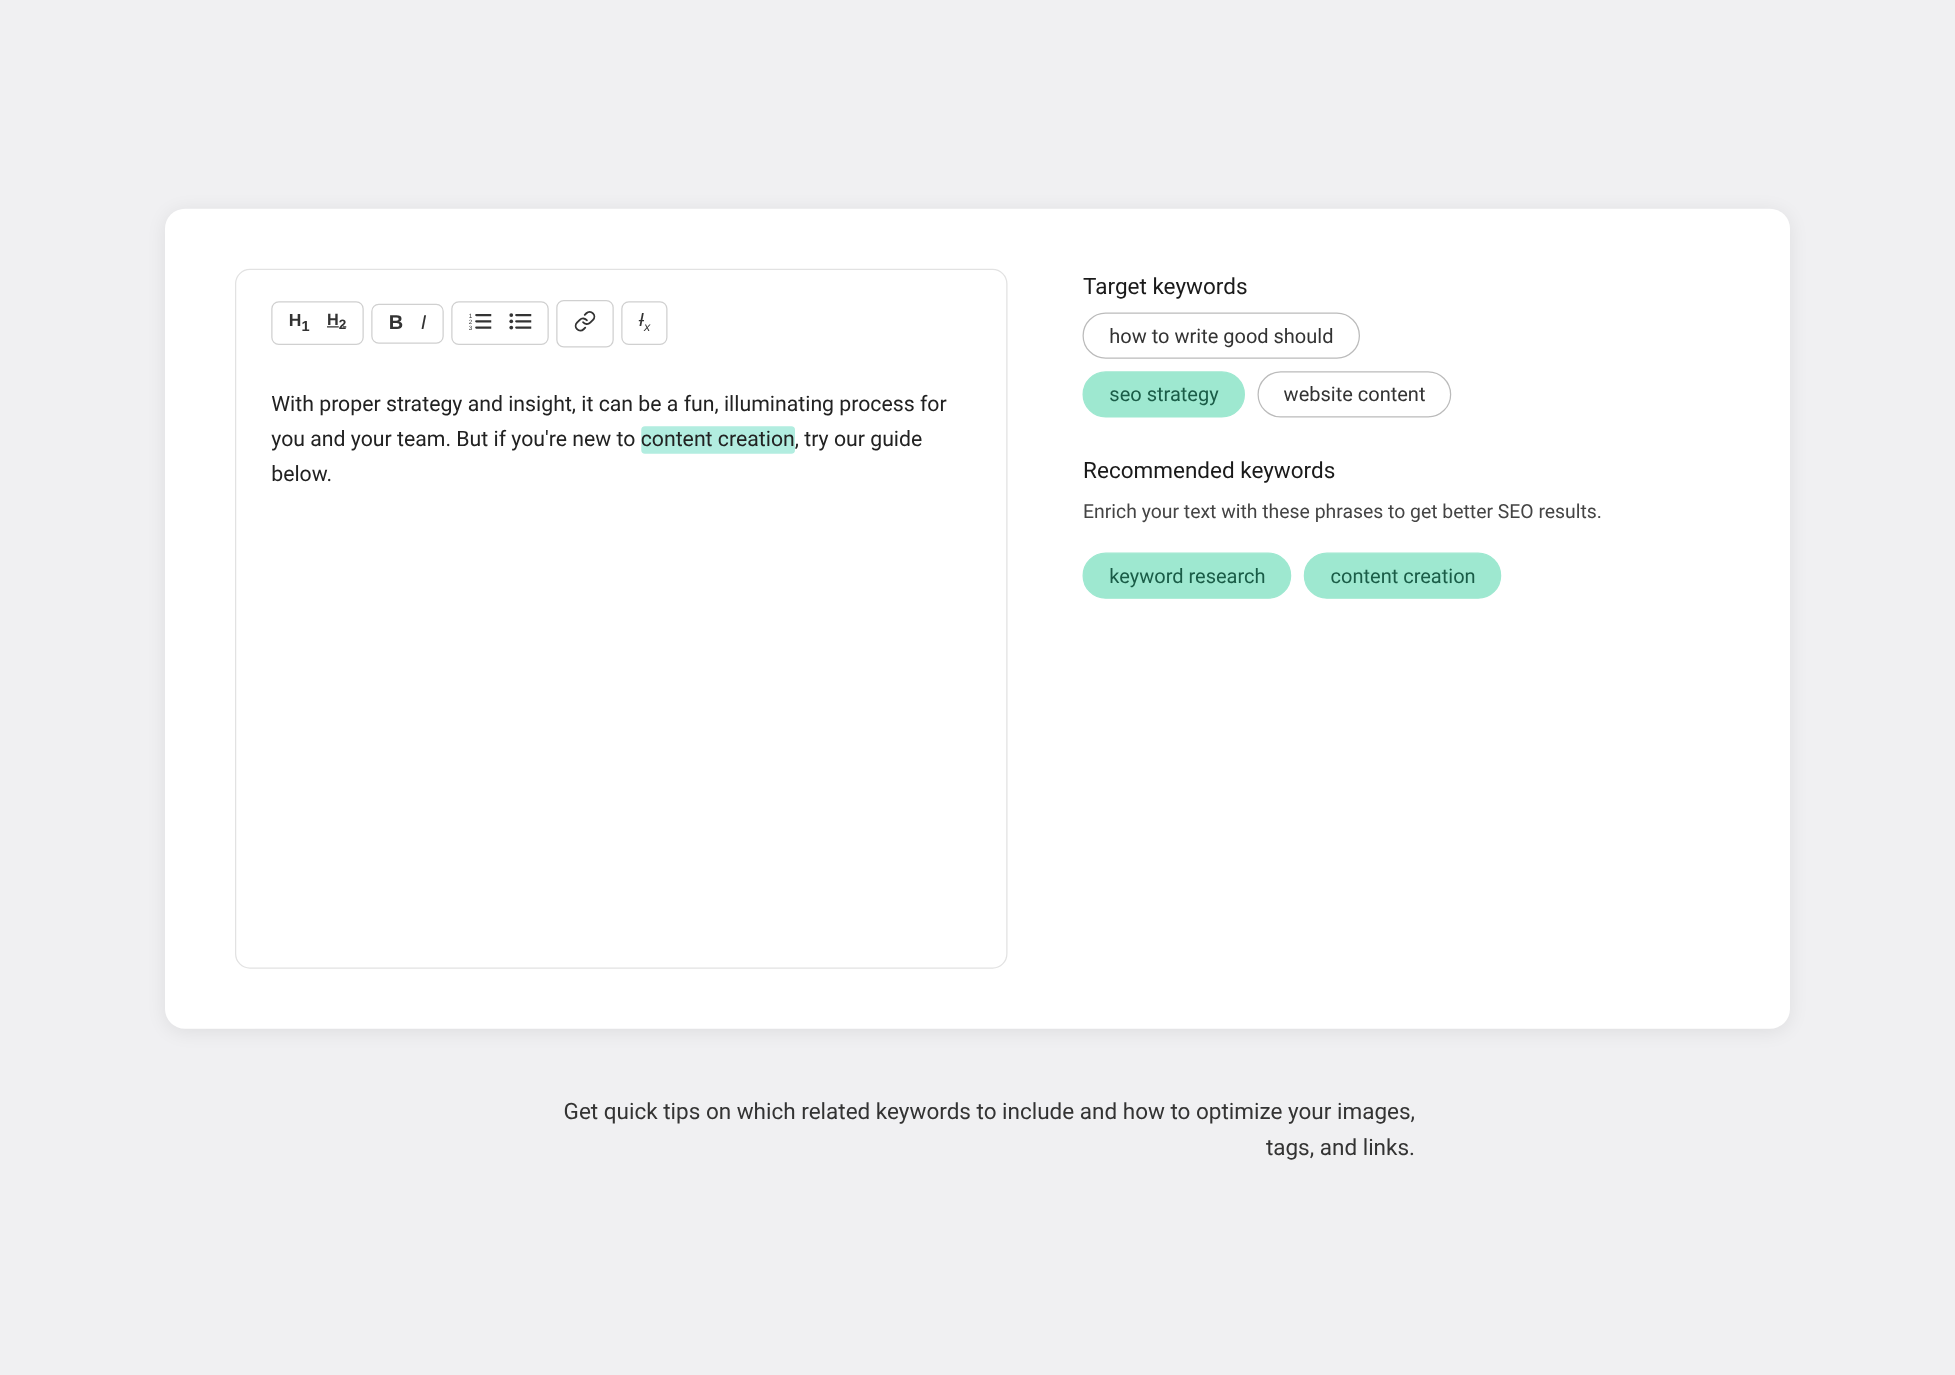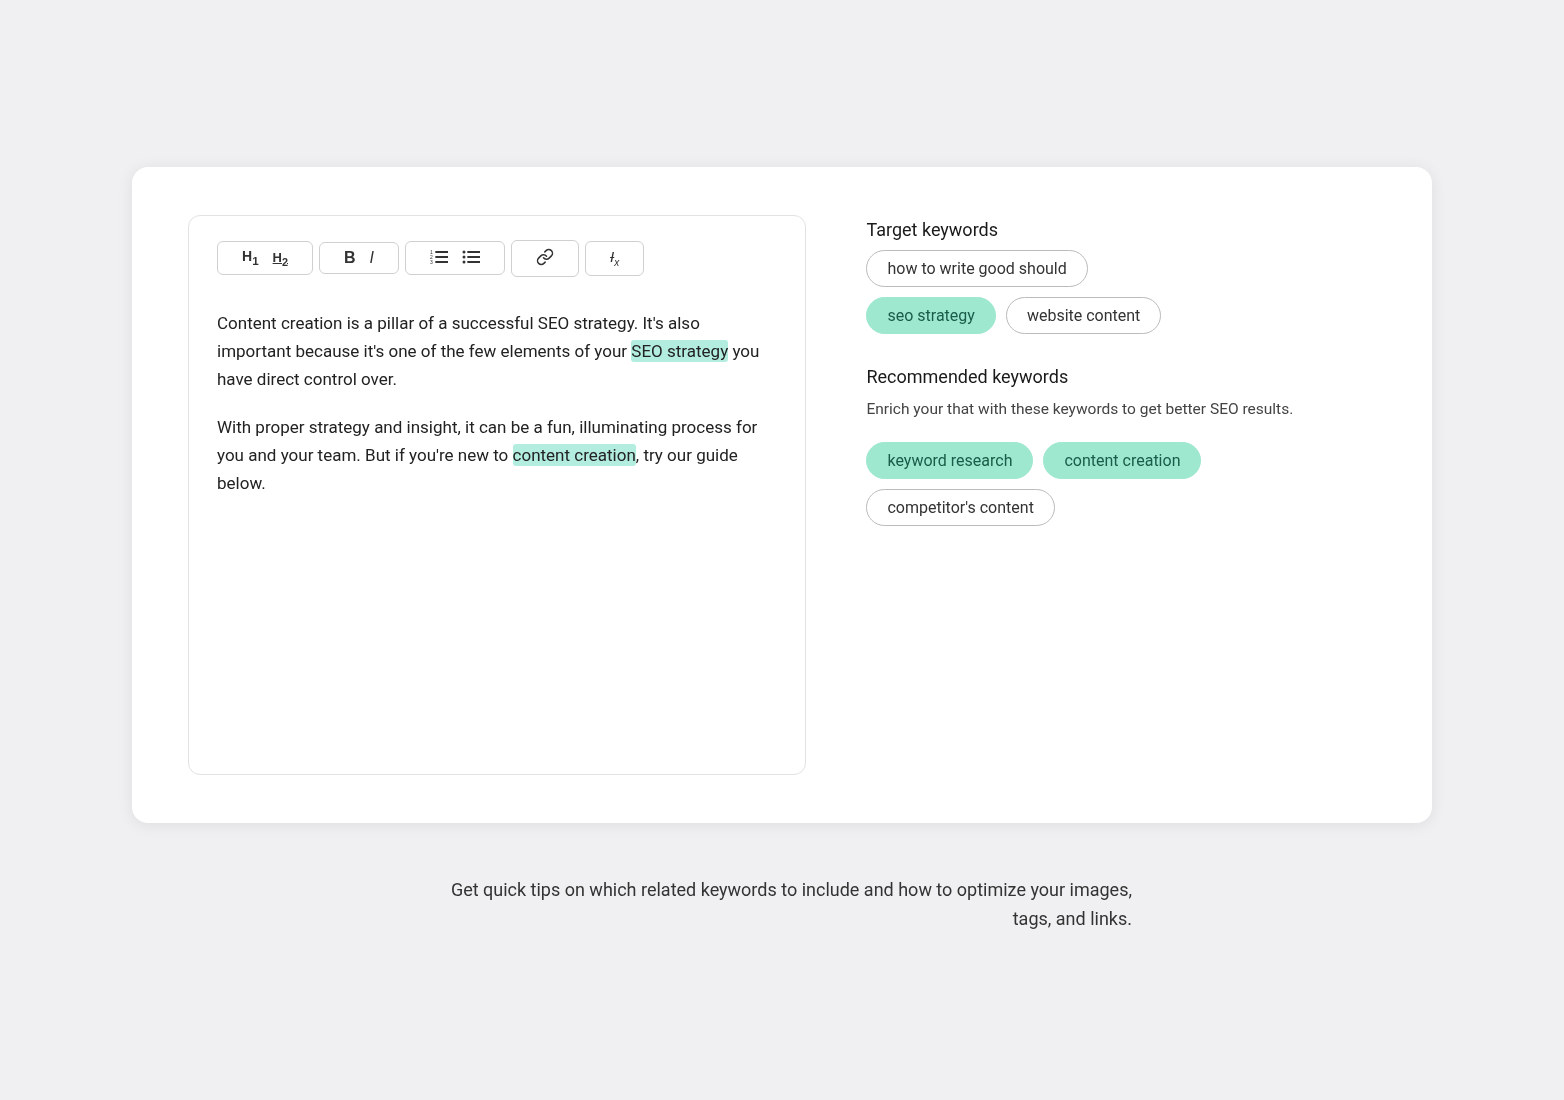--- a/index.html
+++ b/index.html
@@ -38,24 +38,24 @@
     .toolbar {
       display: flex;
       align-items: center;
       gap: 6px;
       margin-bottom: 28px;
       padding-bottom: 4px;
     }
 
     .toolbar-group {
       display: flex;
-      align-items: flex-end;
+      align-items: flex-start;
       border: 1.5px solid #d0d0d0;
       border-radius: 6px;
-      padding: 4px 19px;
+      padding: 4px 8px;
       gap: 4px;
     }
 
     .toolbar-btn {
       background: none;
       border: none;
       cursor: pointer;
       font-size: 15px;
       color: #333;
       padding: 3px 5px;
@@ -212,23 +212,20 @@
       </div>
       <div class="toolbar-group">
         <button class="toolbar-btn toolbar-btn-clear">
           <em style="text-decoration: line-through; font-style: italic; font-size: 15px;">I</em><span style="font-size:10px; vertical-align: sub;">x</span>
         </button>
       </div>
     </div>
 
     <div class="editor-content">
       <p>
-        Content creation is a pillar of a successful SEO strategy. It's also important because it's one of the few elements of your <span class="highlight-green">SEO strategy</span> you have direct control over.
-      </p>
-      <p>
         With proper strategy and insight, it can be a fun, illuminating process for you and your team. But if you're new to <span class="highlight-green">content creation</span>, try our guide below.
       </p>
     </div>
   </div>
 
   <div class="keywords-panel">
 
     <div>
       <div class="section-title">Target keywords</div>
 
@@ -238,27 +235,24 @@
       <div class="tags-row">
         <span class="tag tag-filled">seo strategy</span>
         <span class="tag tag-outline">website content</span>
       </div>
     </div>
 
     <div class="section-separator"></div>
 
     <div>
       <div class="section-title">Recommended keywords</div>
-      <div class="section-desc">Enrich your that with these keywords to get better SEO results.</div>
+      <div class="section-desc">Enrich your text with these phrases to get better SEO results.</div>
 
       <div class="tags-row">
         <span class="tag tag-filled">keyword research</span>
         <span class="tag tag-filled">content creation</span>
       </div>
-      <div class="tags-row">
-        <span class="tag tag-outline">competitor's content</span>
-      </div>
     </div>
 
   </div>
 </div>
 
 <div class="bottom-text">Get quick tips on which related keywords to include and how to optimize your images, tags, and links.</div>
 
 </body></html>

